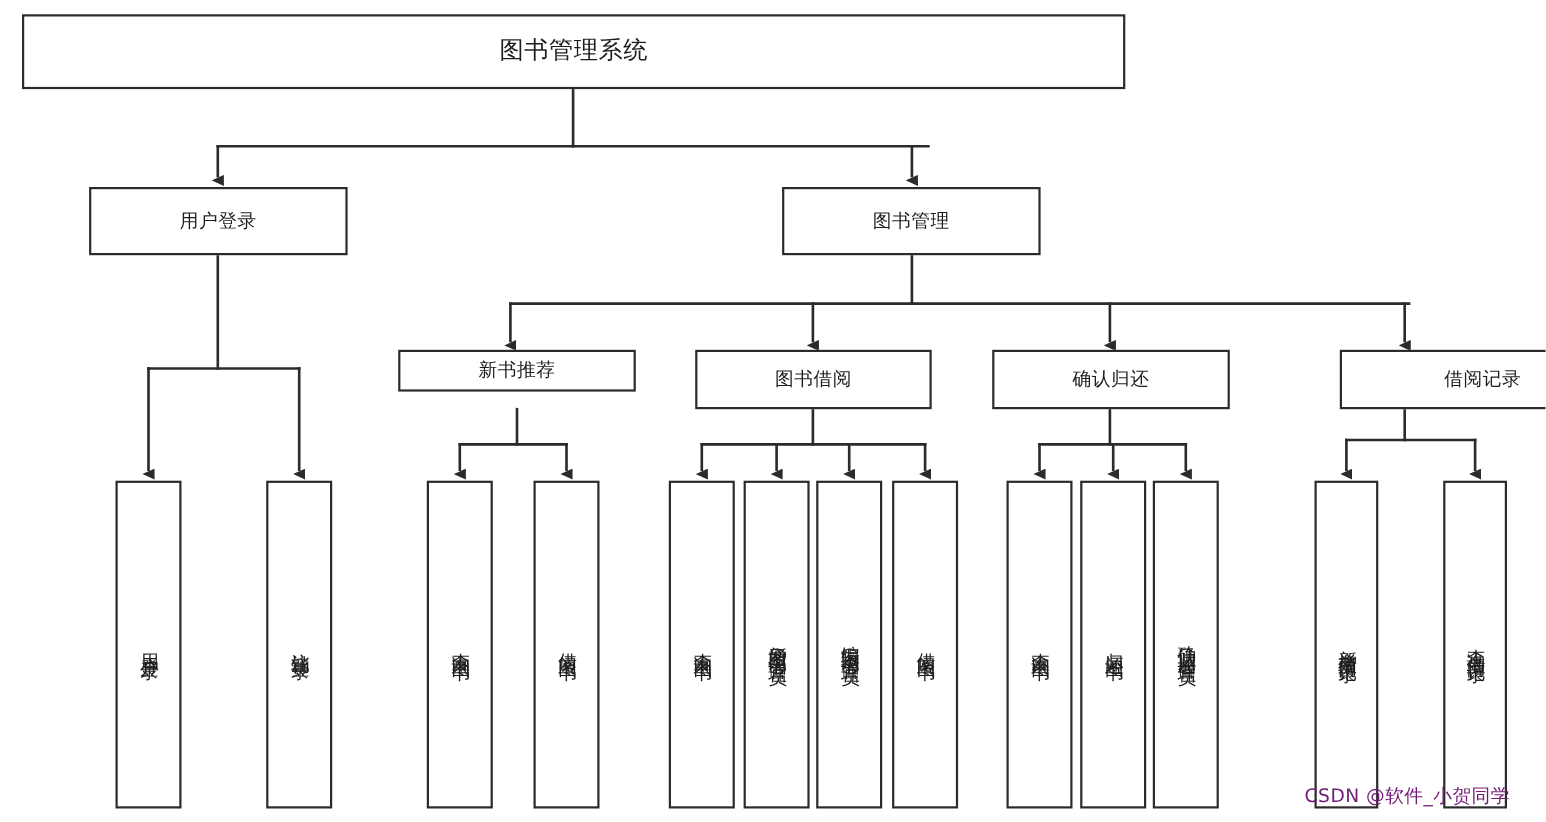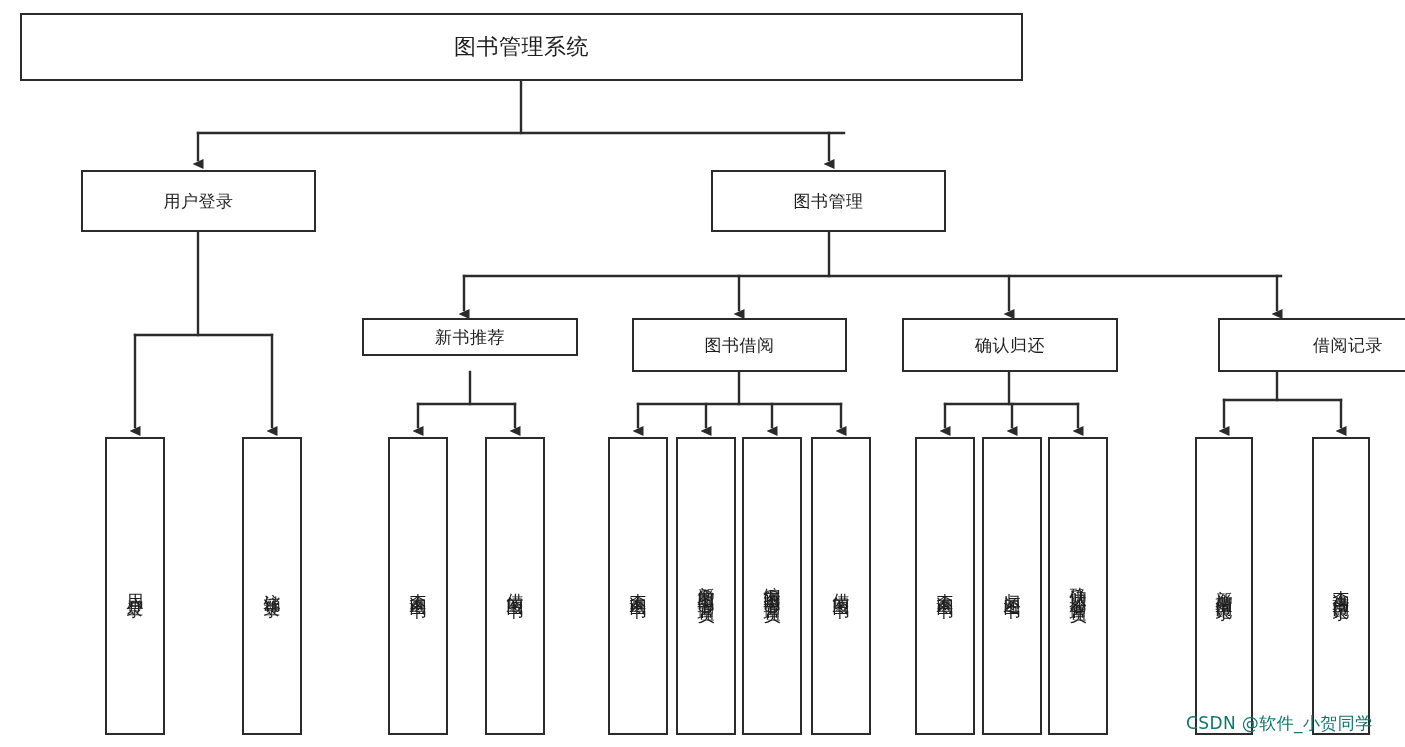--- a/index.html
+++ b/index.html
@@ -51,21 +51,21 @@
     line-height: 1;
   }
   .node-box.root .node-label {
     font-size: 22px;
   }
   .watermark {
     position: absolute;
     left: 1186px;
     top: 712px;
     font-size: 17px;
-    color: #0f766e;
+    color: #701a75;
     white-space: nowrap;
     letter-spacing: 0.4px;
     pointer-events: none;
   }
 </style>
 </head>
 <body>
 
 <div id="diagram-root">
 

